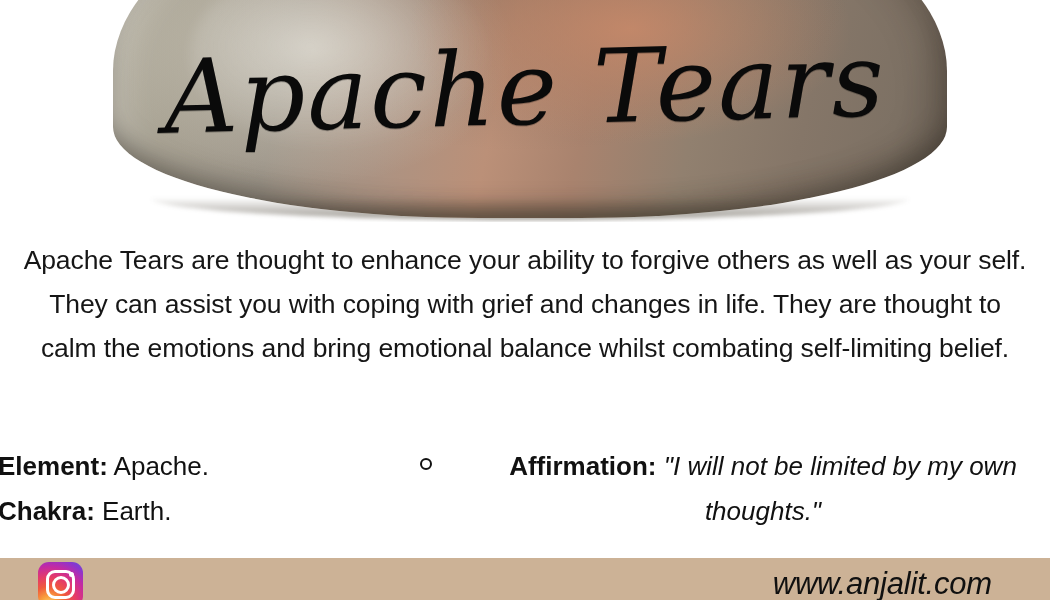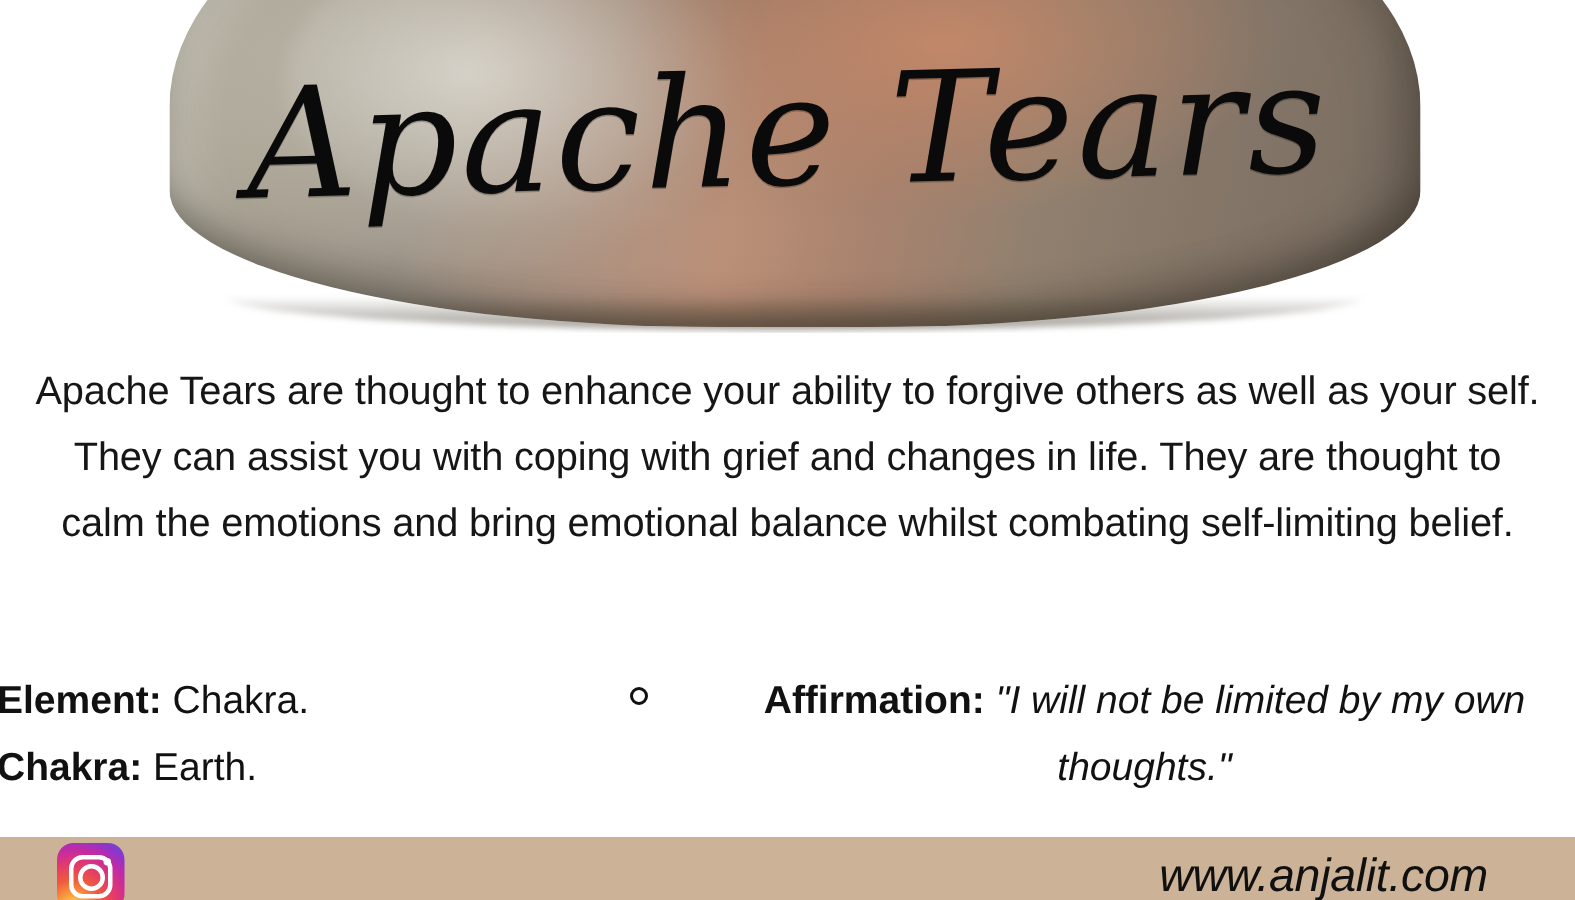--- a/index.html
+++ b/index.html
@@ -268,21 +268,21 @@
     <div class="hero-title">Apache Tears</div>
   </div>
 
   <div class="description">Apache Tears are thought to enhance your ability to forgive others as well as your self. They can assist you with coping with grief and changes in life. They are thought to calm the emotions and bring emotional balance whilst combating self-limiting belief.</div>
 
   <div class="attributes">
 
     <div class="attr-left">
       <div class="row">
         <span class="k">Element:</span>
-        <span class="v">Chakra.</span>
+        <span class="v">Apache.</span>
       </div>
       <div class="row">
         <span class="k">Chakra:</span>
         <span class="v">Earth.</span>
       </div>
     </div>
 
     <div class="attr-right">
       <span class="bullet-marker"></span>
       <div class="affirmation">

